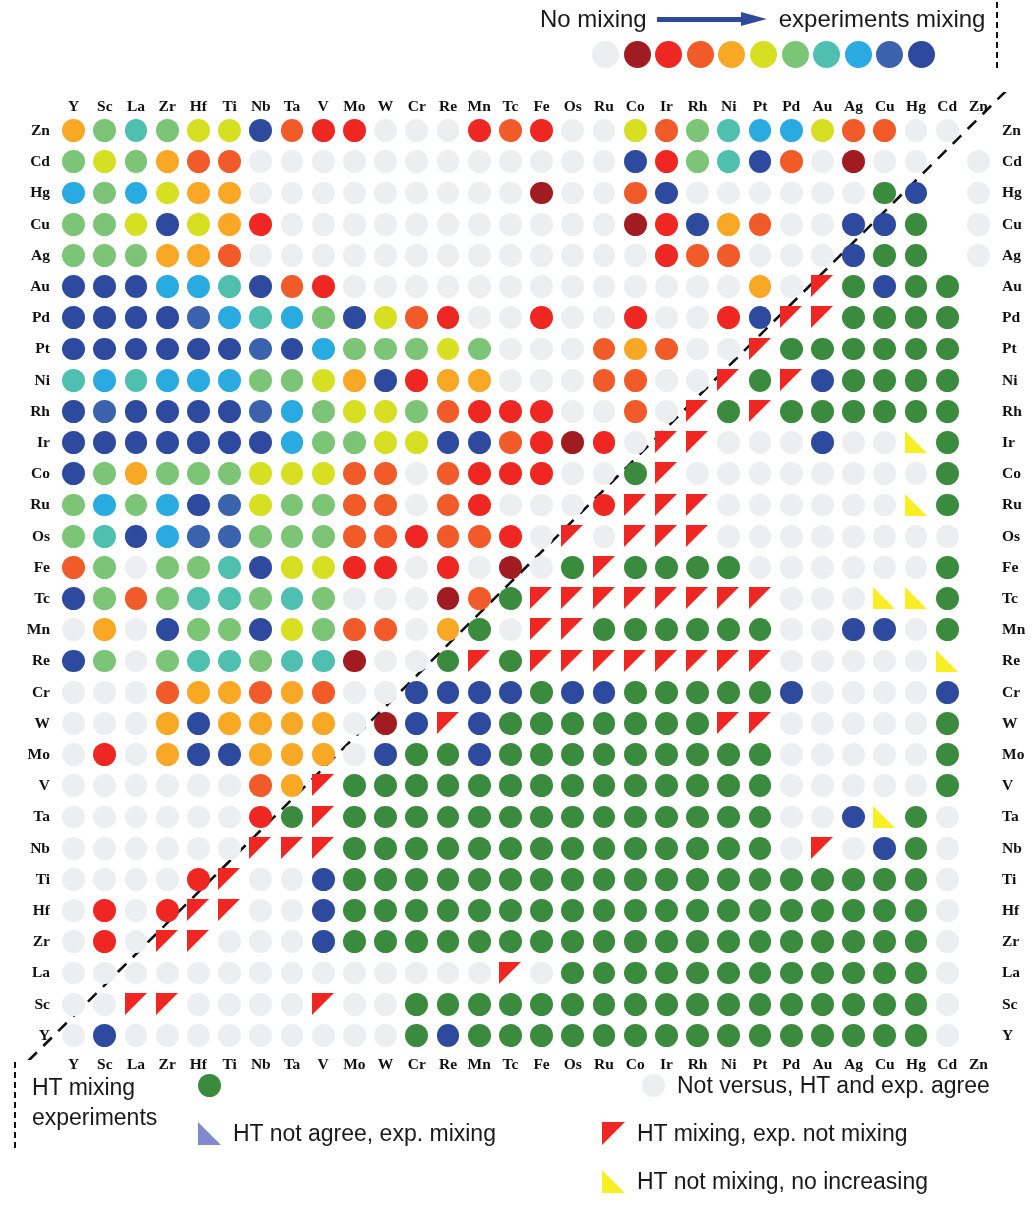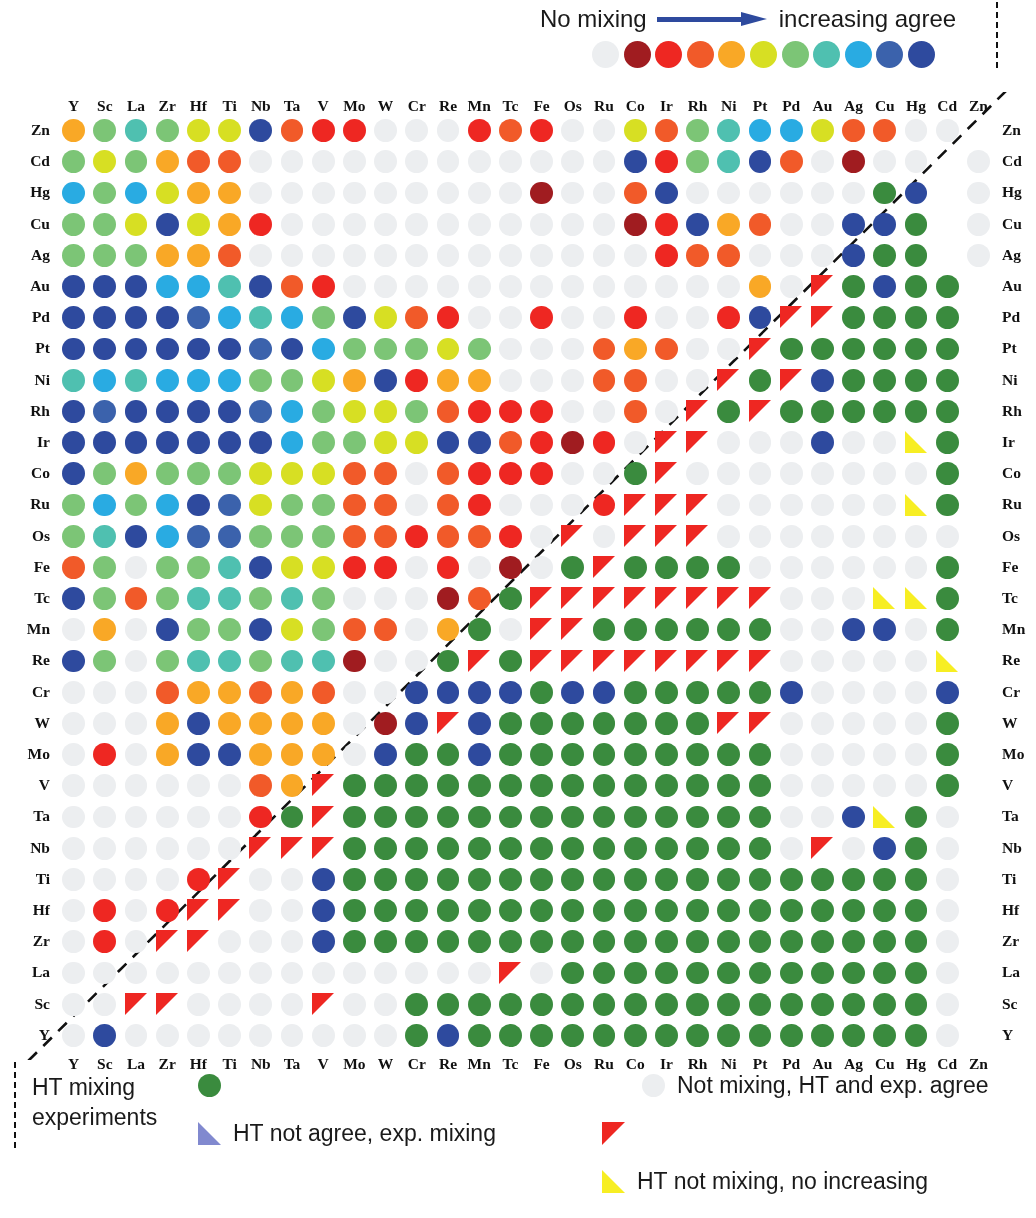--- a/index.html
+++ b/index.html
@@ -54,21 +54,21 @@
 </head>
 <body>
 
 <div id="scale-legend">
   <div id="scale-caption">
     <span>No mixing</span>
     <span id="scale-arrow">
       <span class="shaft"></span>
         <span class="head"></span>
     </span>
-    <span>increasing agree</span>
+    <span>experiments mixing</span>
   </div>
   <div id="scale-swatches">
       <div class="sw" style="background: rgb(236, 238, 240);"></div>
       <div class="sw" style="background: rgb(160, 28, 32);"></div>
       <div class="sw" style="background: rgb(238, 39, 34);"></div>
       <div class="sw" style="background: rgb(241, 90, 41);"></div>
       <div class="sw" style="background: rgb(249, 168, 38);"></div>
       <div class="sw" style="background: rgb(215, 223, 35);"></div>
       <div class="sw" style="background: rgb(124, 197, 118);"></div>
       <div class="sw" style="background: rgb(79, 192, 176);"></div>
@@ -2820,32 +2820,33 @@
   <div id="key-title">HT mixing experiments</div>
 <div class="key-row" style="left: 196px; top: 14px;">
       <span class="key-mark">
         <span class="dot" style="background: rgb(58, 139, 62);"></span>
       </span>
     </div>
     <div class="key-row" style="left: 640px; top: 14px;">
       <span class="key-mark">
         <span class="dot" style="background: rgb(236, 238, 240);"></span>
       </span>
-      <span>Not mixing, HT and exp. agree</span>
+      <span>Not versus, HT and exp. agree</span>
     </div>
     <div class="key-row" style="left: 196px; top: 62px;">
       <span class="key-mark">
         <span class="tri tri-ll" style="color: rgb(129, 137, 207);"></span>
       </span>
       <span>HT not agree, exp. mixing</span>
     </div>
     <div class="key-row" style="left: 600px; top: 62px;">
       <span class="key-mark">
         <span class="tri tri-ul" style="color: rgb(238, 39, 34);"></span>
       </span>
+      <span>HT mixing, exp. not mixing</span>
     </div>
     <div class="key-row" style="left: 600px; top: 110px;">
       <span class="key-mark">
         <span class="tri tri-ll" style="color: rgb(247, 238, 35);"></span>
       </span>
       <span>HT not mixing, no increasing</span>
     </div>
   </div>
 
 </body></html>

